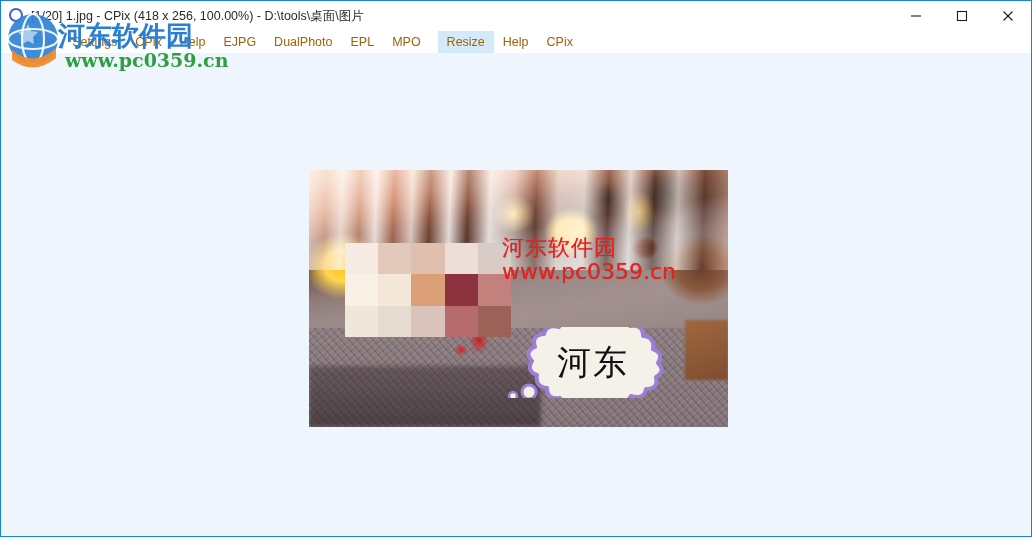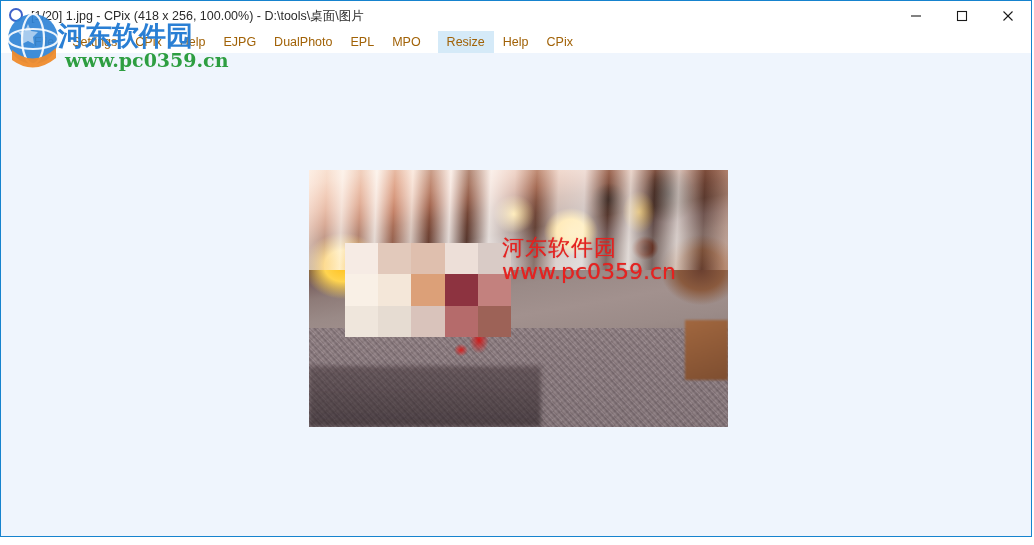--- a/index.html
+++ b/index.html
@@ -387,20 +387,30 @@
             <i style="background: rgb(217, 195, 187);"></i>
             <i style="background: rgb(181, 107, 107);"></i>
             <i style="background: rgb(157, 98, 87);"></i>
           </div>
 
         <div class="photo-wm" style="color: rgb(232, 33, 31);">
           <div class="cn">河东软件园</div>
           <div class="url">www.pc0359.cn</div>
         </div>
 
+        <div class="bubble">
+          <svg width="176" height="71" viewBox="0 0 176 71" aria-hidden="true">
+            <g id="bubble-g">
+              <path id="bubble-path" d="M30,20 q-4,-12 9,-13 q2,-10 15,-7 q5,-10 17,-4 q7,-9 18,-2 q9,-8 19,0 q11,-5 17,5 q13,-2 13,10 q12,1 10,13 q11,4 5,14 q8,8 -2,14 q3,12 -10,12 q-2,11 -15,7 q-5,10 -17,5 q-7,9 -18,2 q-9,8 -19,0 q-11,5 -17,-5 q-13,2 -13,-10 q-12,-1 -10,-13 q-11,-4 -5,-14 q-8,-8 2,-14 Z" fill="#f4f1e8" stroke="#9b7fd6" stroke-width="4" stroke-linejoin="round"></path>
+            </g>
+            <circle cx="24" cy="65" r="7" fill="#f4f1e8" stroke="#9b7fd6" stroke-width="3"></circle>
+            <circle cx="8" cy="69" r="4" fill="#f4f1e8" stroke="#9b7fd6" stroke-width="2.5"></circle>
+          </svg>
+          <div class="bubble-text">河东</div>
+        </div>
       </div>
 
     </div>
   </div>
 
   <div class="site-wm">
     <div class="logo">
       <svg width="62" height="62" viewBox="0 0 62 62" aria-hidden="true">
         <circle cx="31" cy="29" r="25" fill="#2f83d6" opacity="0.92"></circle>
         <ellipse cx="31" cy="29" rx="25" ry="10" fill="none" stroke="#ffffff" stroke-width="2.2" opacity="0.9"></ellipse>

